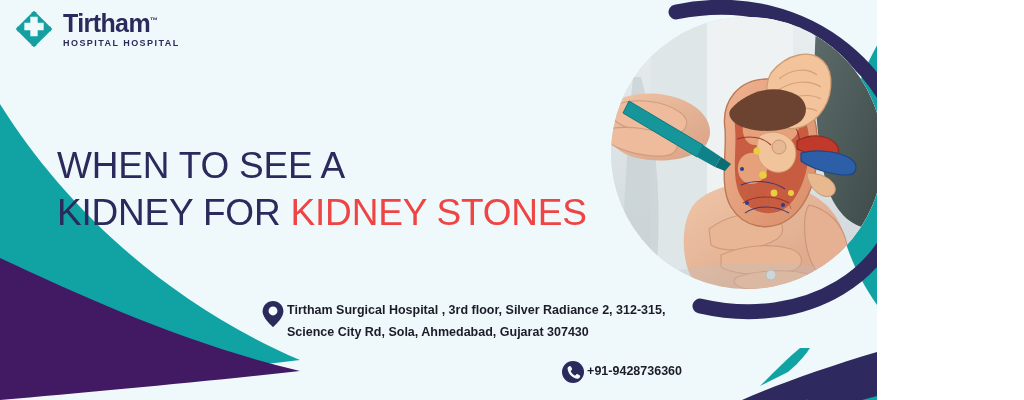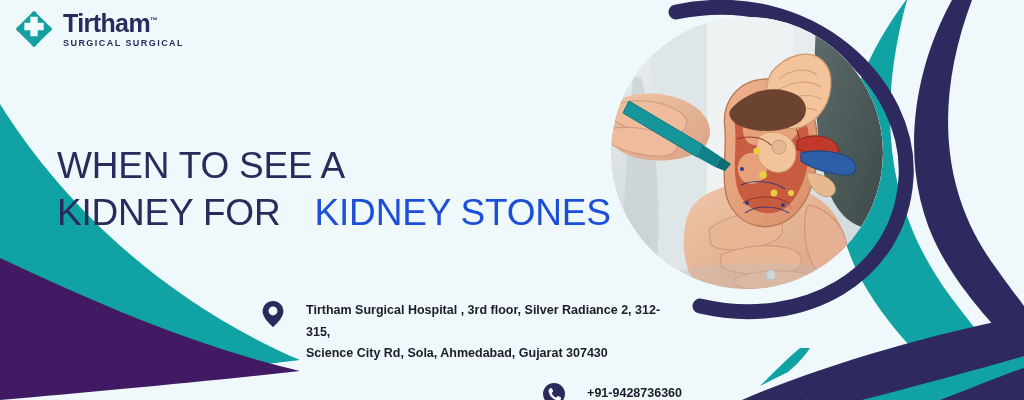--- a/index.html
+++ b/index.html
@@ -2,21 +2,21 @@
 <html><head>
 <meta charset="utf-8">
 <style>
   html, body {
     margin: 0;
     padding: 0;
     background: #ffffff;
   }
   .banner {
     position: relative;
-    width: 1024px;
+    width: 877px;
     height: 400px;
     overflow: hidden;
     background: #eff9fb;
     font-family: "Liberation Sans", sans-serif;
   }
 
   
   .deco {
     position: absolute;
     inset: 0;
@@ -73,33 +73,33 @@
     position: absolute;
     left: 57px;
     top: 118px;
     font-size: 37px;
     font-weight: normal;
     color: #2b2a5c;
     letter-spacing: -0.2px;
     line-height: 1.27;
     white-space: nowrap;
   }
-  .headline .accent { color: #1d4ed8; margin-left: 24px; }
+  .headline .accent { color: #ef4444; }
 
   
   .contact {
     position: absolute;
     left: 262px;
     top: 300px;
     width: 420px;
   }
   .contact-row {
     display: flex;
     align-items: flex-start;
-    gap: 22px;
+    gap: 3px;
   }
   .contact-row + .contact-row { margin-top: 17px; justify-content: flex-end; }
   .contact-ico {
     flex: 0 0 22px;
     width: 22px;
     height: 26px;
     margin-top: 1px;
   }
   .contact-ico.phone { height: 24px; margin-top: 0; }
   .contact-text {
@@ -159,21 +159,21 @@
       <path fill="#eff9fb" d="M19.6 9.4 h8.8 v7.2 h7.2 v8.8 h-7.2 v7.2 h-8.8 v-7.2 h-7.2 v-8.8 h7.2 Z"></path>
       <g fill="#14a0a0">
         <path d="M20.6 3.6 h6.8 L24 7.2 Z"></path>
         <path d="M20.6 44.4 h6.8 L24 40.8 Z"></path>
         <path d="M3.6 20.6 v6.8 L7.2 24 Z"></path>
         <path d="M44.4 20.6 v6.8 L40.8 24 Z"></path>
       </g>
     </svg>
     <div class="logo-text">
       <div class="logo-name"><span>Tirtham</span><span class="logo-tm">™</span></div>
-      <div class="logo-sub">SURGICAL SURGICAL</div>
+      <div class="logo-sub">HOSPITAL HOSPITAL</div>
     </div>
   </div>
 
   <h1 class="headline">
     <span>WHEN TO SEE A</span><br>
     <span>KIDNEY FOR </span><span class="accent">KIDNEY STONES</span>
   </h1>
 
   <div class="contact">
 

